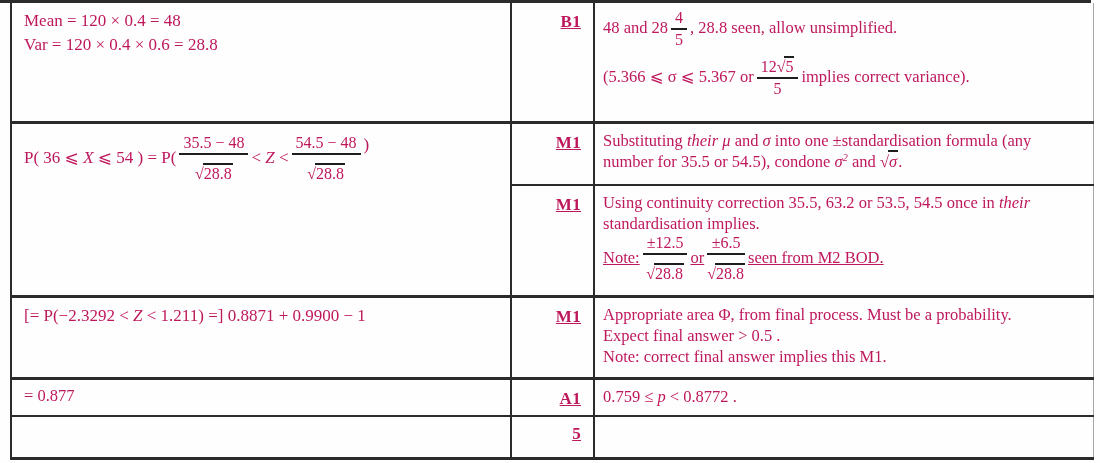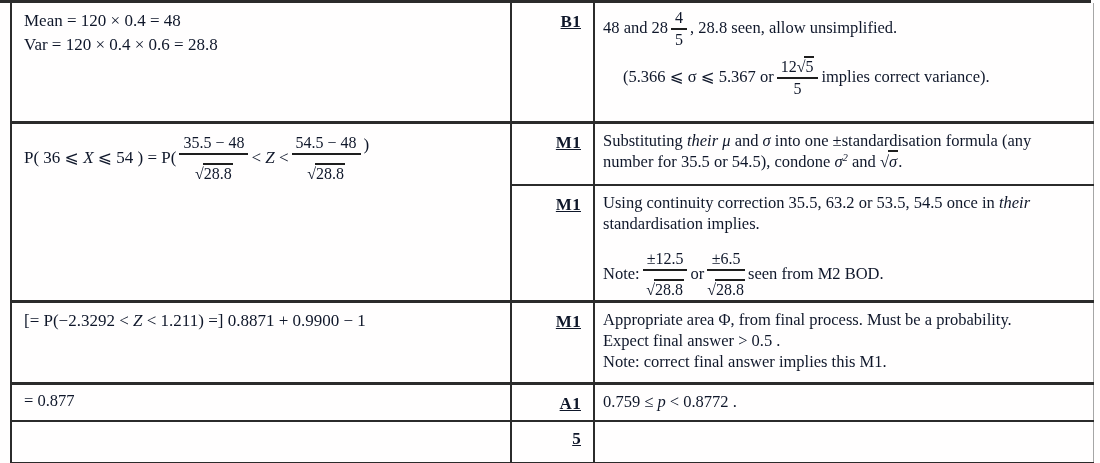--- a/index.html
+++ b/index.html
@@ -1,18 +1,18 @@
 <!DOCTYPE html>
 <html><head>
 <meta charset="utf-8">
 <style>
   html,body { margin:0; padding:0; background:#ffffff; }
   .canvas {
     position:relative; width:1100px; height:463px; background:#fffefe;
-    font-family:"Liberation Serif","DejaVu Serif",serif; color:#0f172a;
+    font-family:"Liberation Serif","DejaVu Serif",serif; color:#be185d;
     overflow:hidden;
   }
   .topline { position:absolute; left:0; top:0; width:1091px; height:3px; background:#2b2b2b; }
   table.ms {
     position:absolute; left:10px; top:3px; width:1082px;
     border-collapse:collapse; table-layout:fixed;
     border-left:2px solid #2b2b2b; border-bottom:3px solid #2b2b2b;
     border-right:1px solid #a6a6a6;
   }
   td { vertical-align:top; padding:0; }
@@ -20,21 +20,21 @@
   td.mark { border-right:2px solid #2b2b2b; text-align:right; padding:9px 12px 0 0;
             font-weight:bold; font-size:17px; letter-spacing:0.3px;text-decoration:underline; }
   td.com  { padding:6px 10px 0 8px; font-size:16.5px; line-height:21px; }
   tr.h1 { height:119px; } tr.h2 { height:63px;margin-left:39px; } tr.h3 { height:111px; }
   tr.h4 { height:82px; }  tr.h5 { height:38px; } tr.h6 { height:42px; }
   tr.bt3 td { border-top:3px solid #2b2b2b; }
   tr.bt2 td { border-top:2px solid #2b2b2b; }
   .line { line-height:24px; }
   .formula { padding-top:4px; white-space:nowrap; }
   .cline { }
-  .mt8 { margin-top:8px;margin-left:20px; } .mt4 { margin-top:16px; }
+  .mt8 { margin-top:8px; } .mt4 { margin-top:0;text-decoration:underline; }
   .frac { display:inline-block; vertical-align:middle; text-align:center;
           margin:0 3px; line-height:1.15; font-size:16px; }
   .frac .num { display:block; padding:0 4px 1px; }
   .frac .den { display:block; border-top:2px solid #1e1e1e; padding-top:10px; }
   .frac .den.plain { padding:1px 4px 0; }
   .radicand { border-top:2px solid #1e1e1e; padding:0 1px; }
   .sqrt-sign { letter-spacing:-1px; }
   .it { font-style:italic; }
   .raise { display:inline-block; vertical-align:12px; }
   sup { font-size:0.65em; vertical-align:super; line-height:0; }

